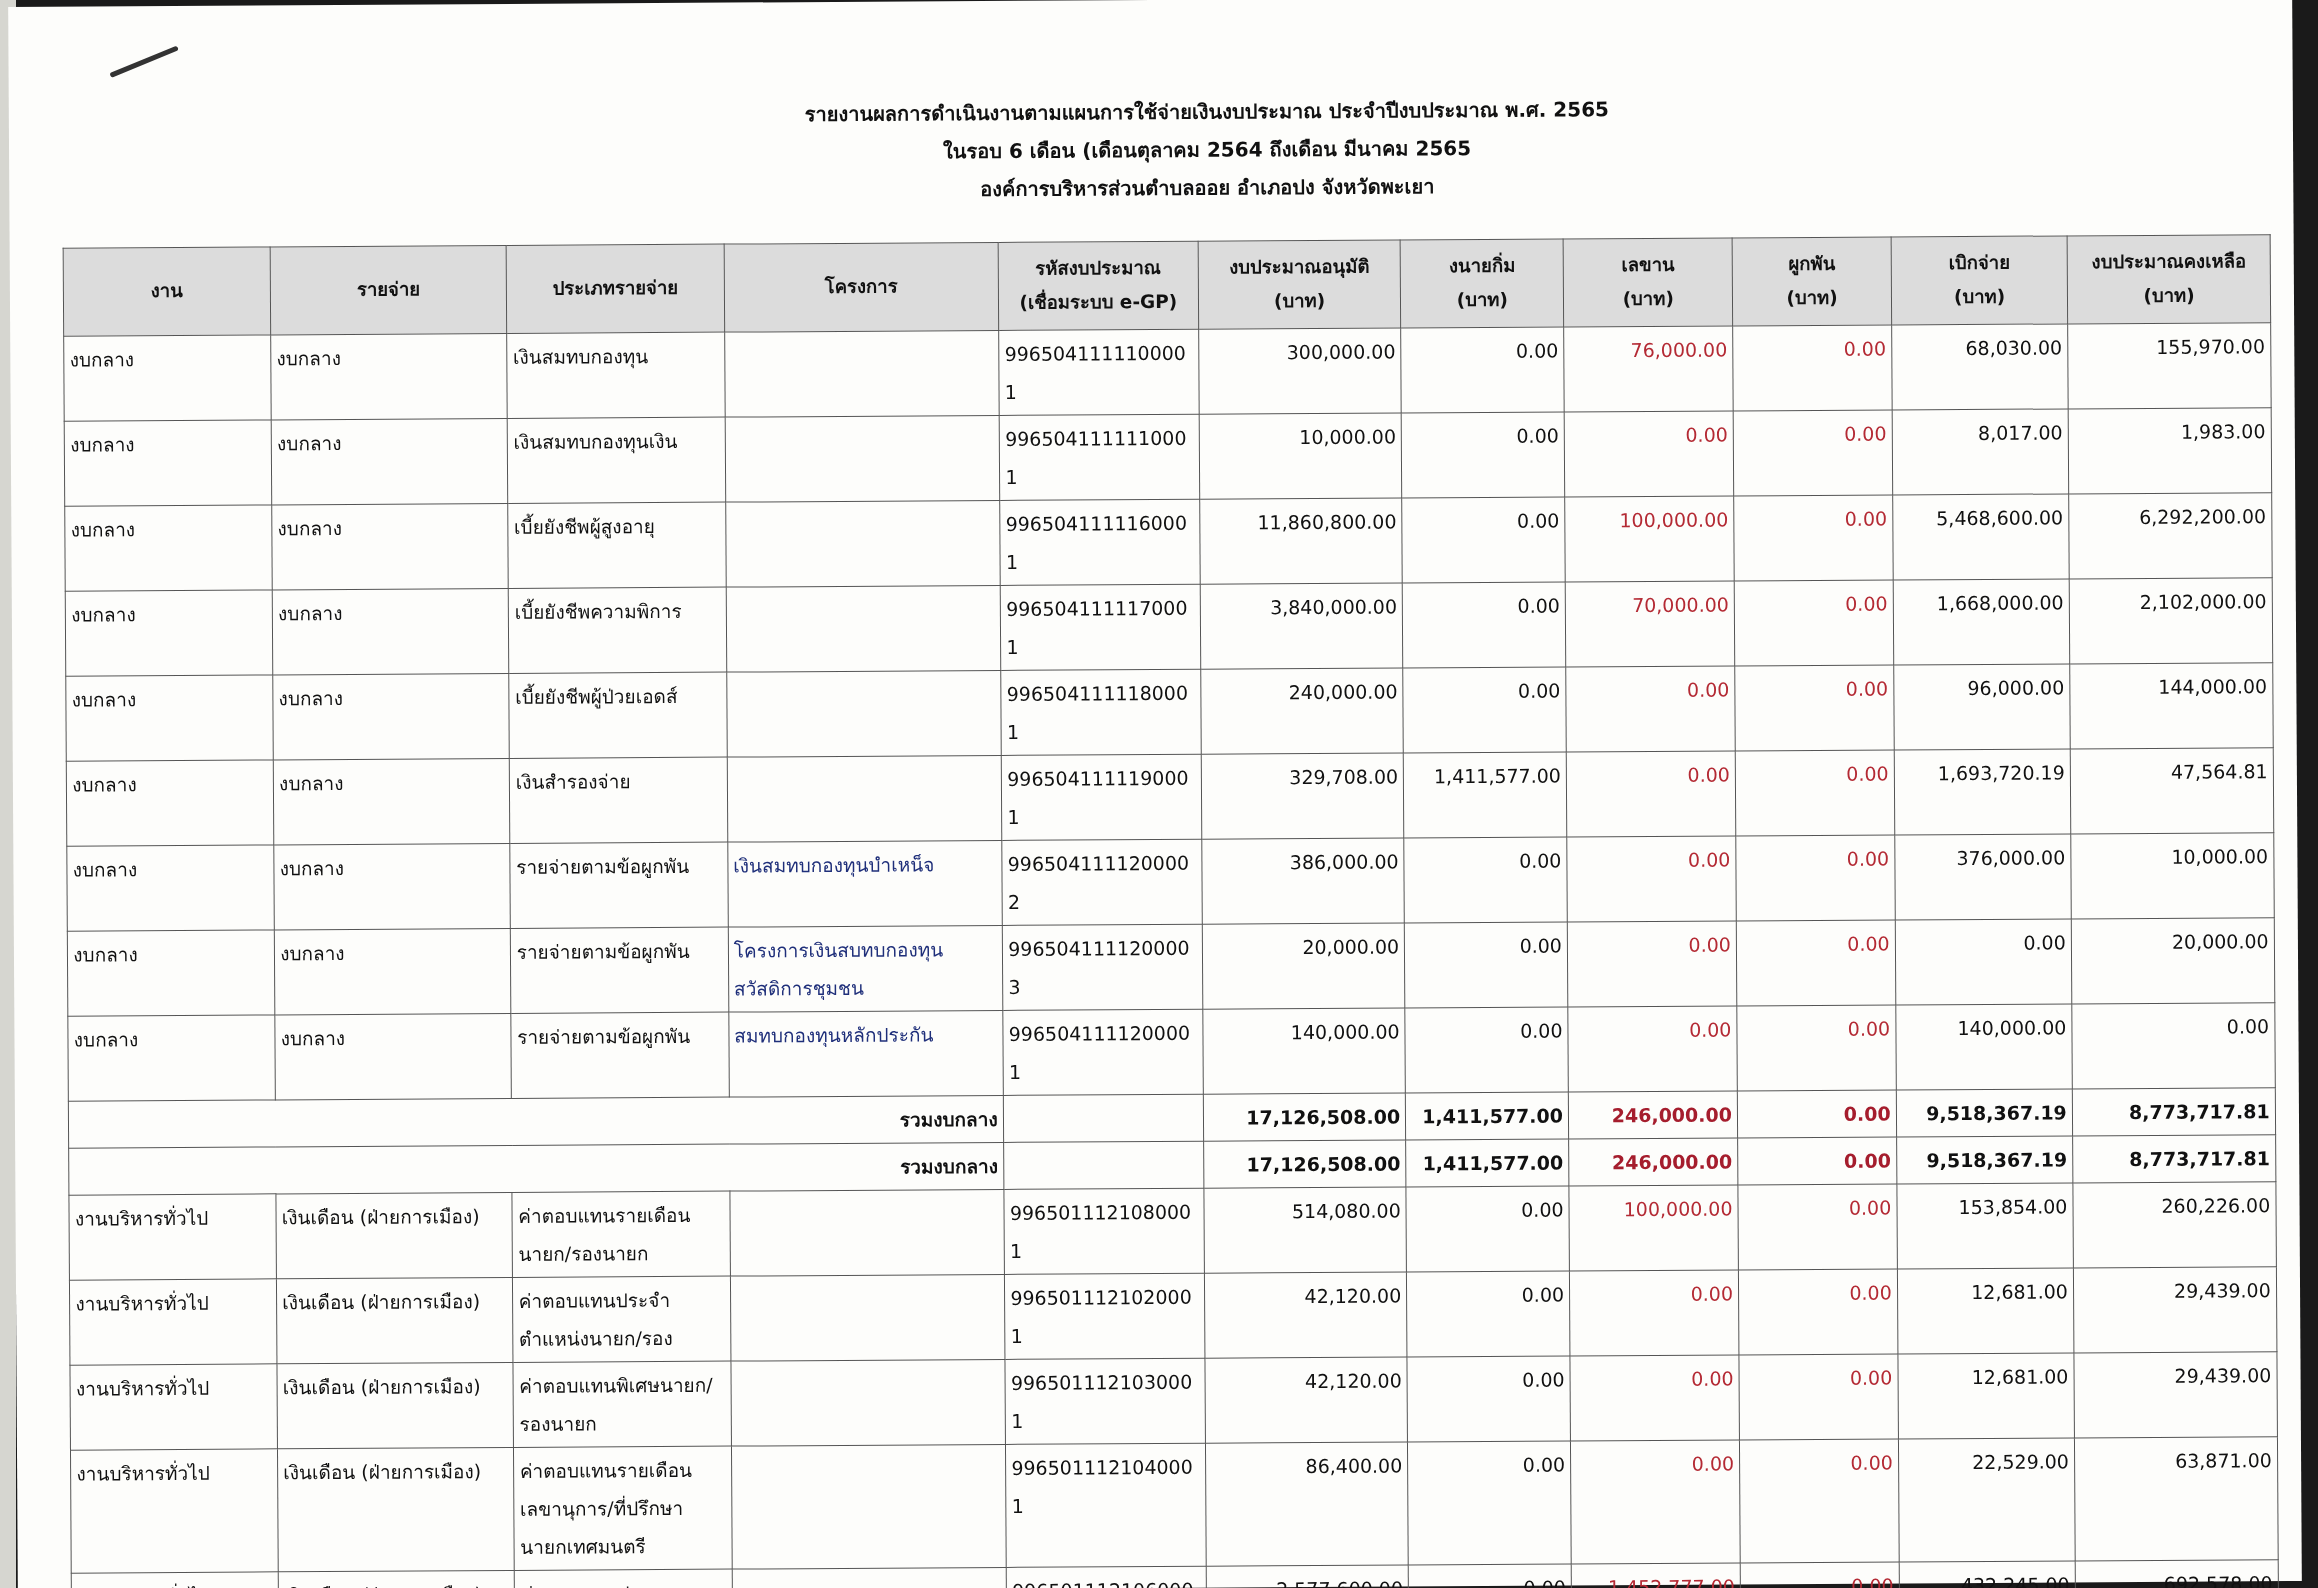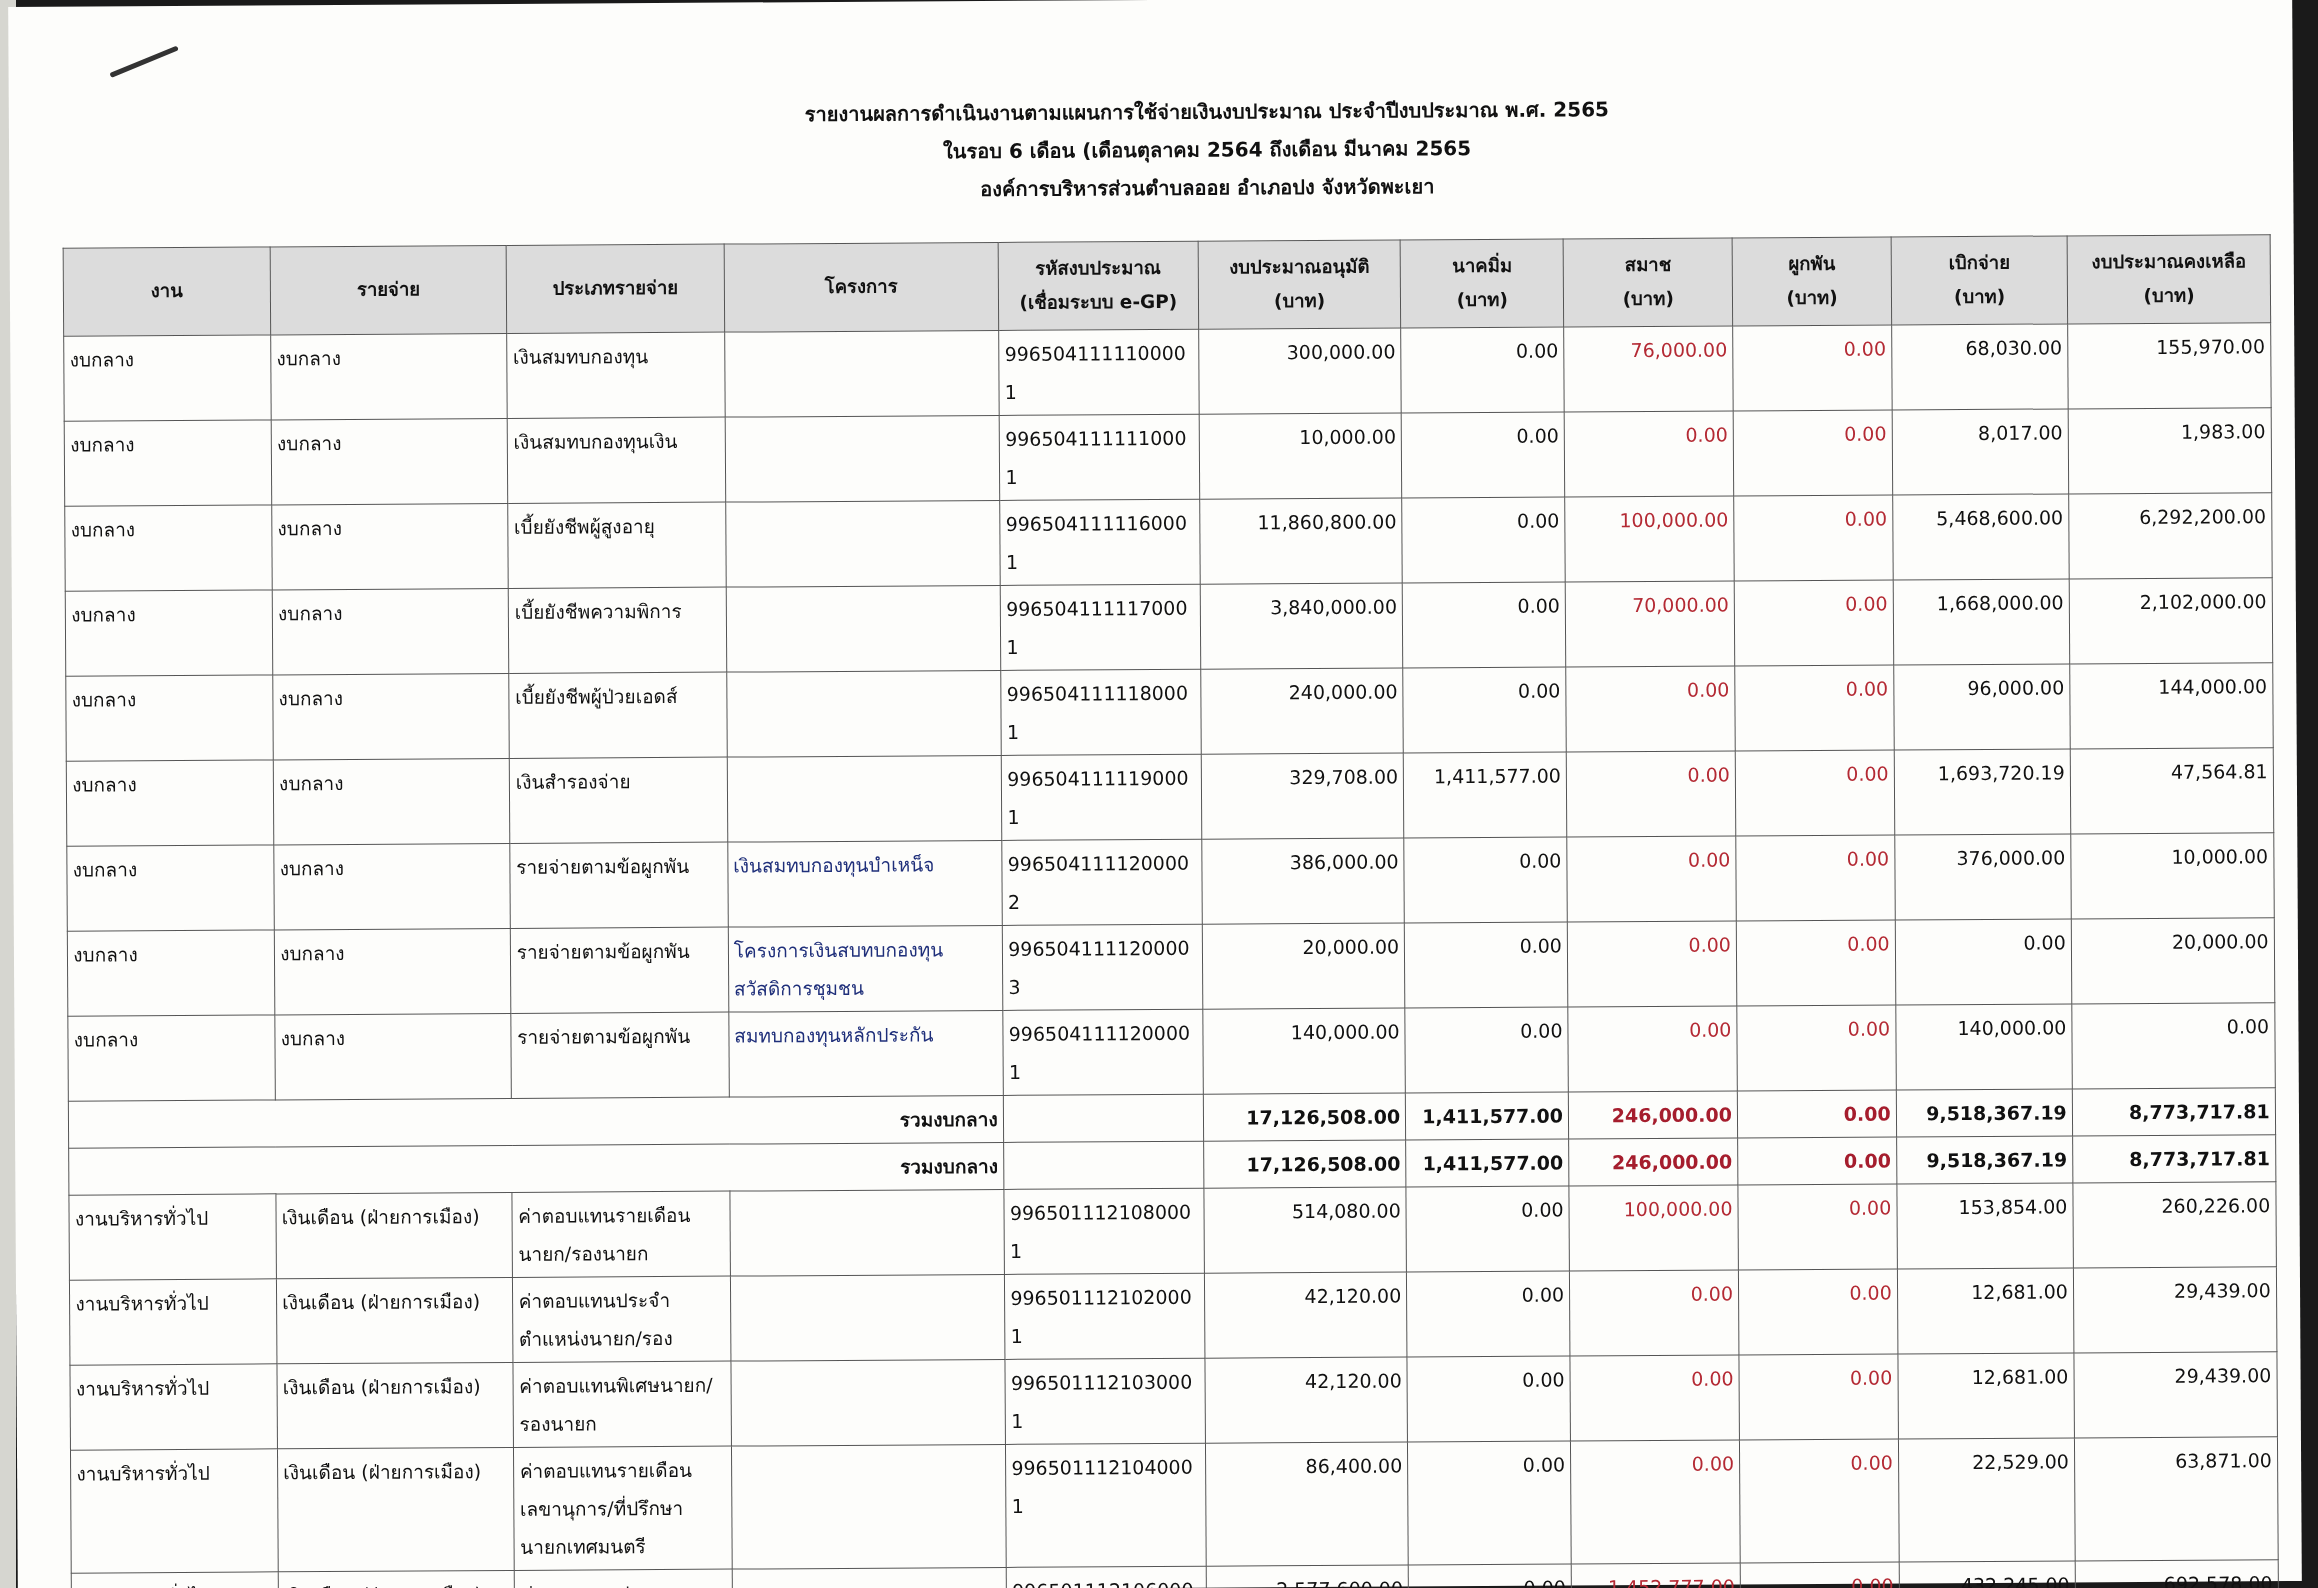--- a/index.html
+++ b/index.html
@@ -96,25 +96,25 @@
           </th>
           <th>
             <div>รหัสงบประมาณ</div>
             <div>(เชื่อมระบบ e-GP)</div>
           </th>
           <th>
             <div>งบประมาณอนุมัติ</div>
             <div>(บาท)</div>
           </th>
           <th>
-            <div>นาคมิ่ม</div>
-            <div>(บาท)</div>
-          </th>
-          <th>
-            <div>สมาช</div>
+            <div>งนายกิ่ม</div>
+            <div>(บาท)</div>
+          </th>
+          <th>
+            <div>เลขาน</div>
             <div>(บาท)</div>
           </th>
           <th>
             <div>ผูกพัน</div>
             <div>(บาท)</div>
           </th>
           <th>
             <div>เบิกจ่าย</div>
             <div>(บาท)</div>
           </th>

